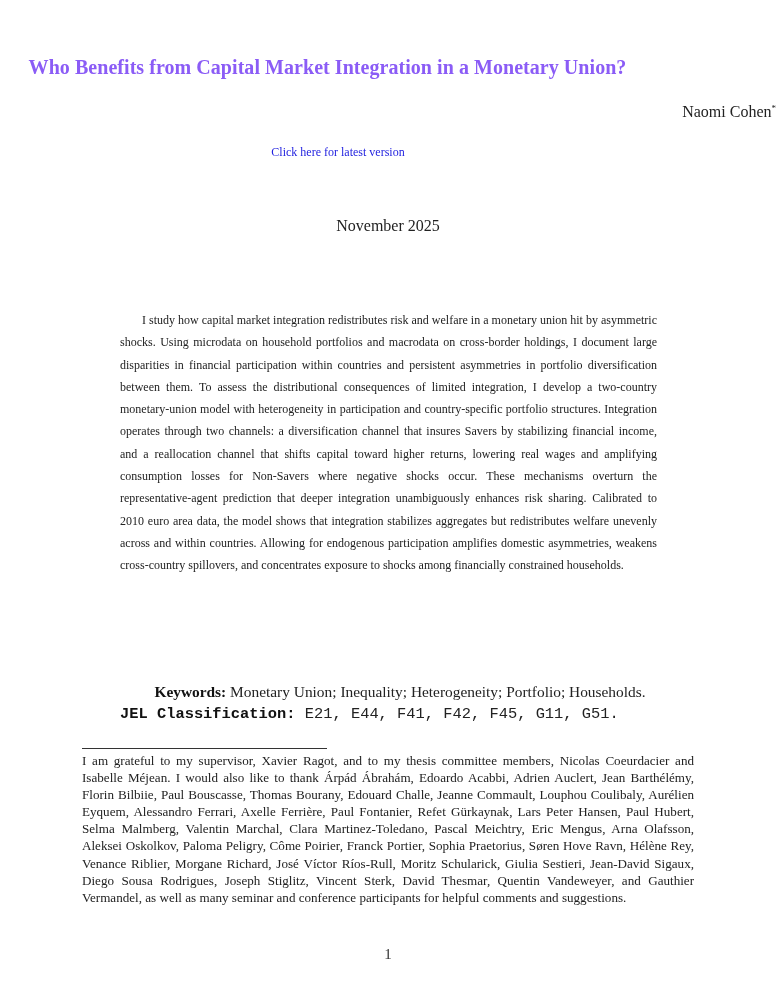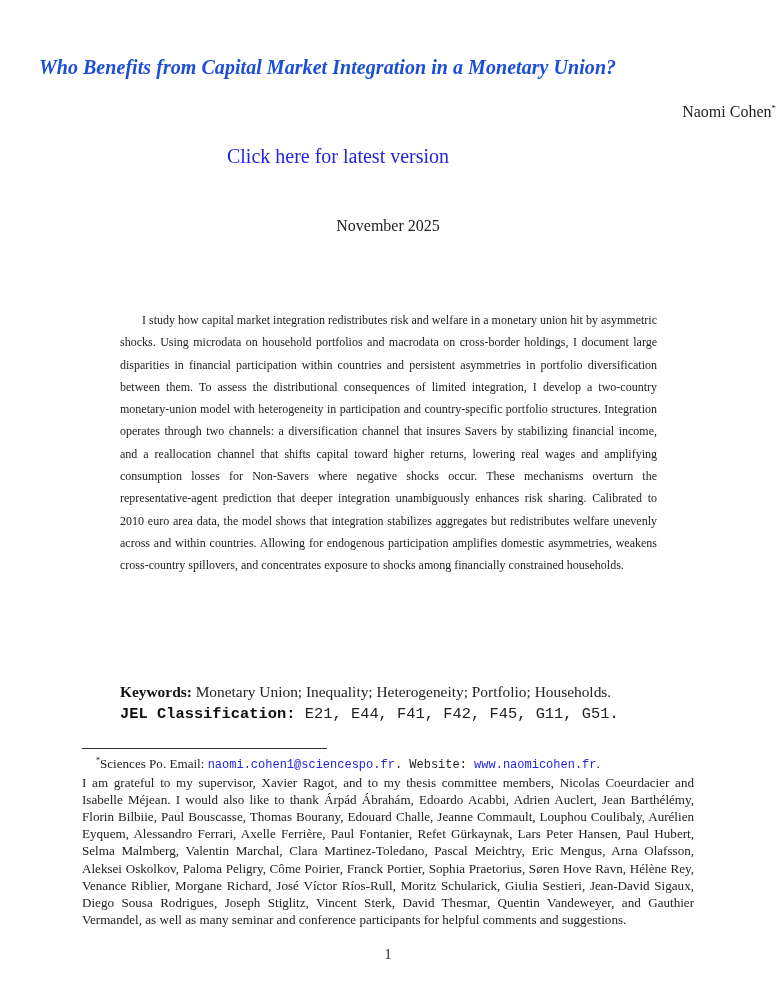--- a/index.html
+++ b/index.html
@@ -4,47 +4,47 @@
 <style>
   html, body { margin: 0; padding: 0; background: #ffffff; }
   body {
     width: 776px; height: 1000px; position: relative; overflow: hidden;
     font-family: "DejaVu Serif", "Liberation Serif", serif;
     color: #1a1a1a;
   }
   .title {
     position: absolute; left: 0; width: 655px; top: 56px;
     text-align: center; font-family: "Liberation Serif", serif;
-    font-weight: bold; font-size: 20px; letter-spacing: 0.05px; color: #1d4ed8; font-style: italic;
+    font-weight: bold; font-size: 20px; letter-spacing: 0.05px; color: #8b5cf6;
   }
   .author {
     position: absolute; left: 0; width: 776px; top: 103px;
     text-align: right; font-family: "Liberation Serif", serif; font-size: 16px; color: #222;
   }
   .author sup { font-size: 9px; vertical-align: 6px; }
   .version-link {
     position: absolute; left: 0; width: 676px; top: 145px;
-    text-align: center; font-family: "Liberation Serif", serif; font-size: 20px;
+    text-align: center; font-family: "Liberation Serif", serif; font-size: 12px;
     color: #2323e0; text-decoration: none; cursor: pointer;
   }
   .date {
     position: absolute; left: 0; width: 776px; top: 201px;
     text-align: center; font-family: "Liberation Serif", serif; font-size: 16px; color: #222; margin-top: 16px;
   }
   .abstract {
     position: absolute; left: 120px; width: 537px; top: 309px;
     font-family: "Liberation Serif", serif; font-size: 12px; line-height: 22.3px;
     text-align: justify; text-indent: 22px; color: #222; hyphens: manual;
   }
   .kw {
     position: absolute; left: 120px; width: 560px;
     font-family: "Liberation Serif", serif; font-size: 15.4px; color: #222;
   }
   .kw b { font-weight: bold; color: #111; }
-  .kw.k1 { top: 683px; }
+  .kw.k1 { top: 683px; text-align: center; }
   .kw.k2 { top: 705px; font-family: Liberation Mono, monospace; }
   .fn-rule {
     position: absolute; left: 82px; top: 748px; width: 245px; height: 1px; background: #333;
   }
   .footnote {
     position: absolute; left: 82px; width: 612px; top: 752px;
     font-family: "Liberation Serif", serif; font-size: 13.1px; line-height: 17.1px;
     text-align: justify; color: #222;
   }
   .footnote .fn-first { text-indent: 14px; display: block; text-align: left; }
@@ -77,18 +77,17 @@
     <span>Monetary Union; Inequality; Heterogeneity; Portfolio; Households.</span>
   </div>
   <div class="kw k2">
     <b>JEL Classification:</b>
     <span>E21, E44, F41, F42, F45, G11, G51.</span>
   </div>
 
   <div class="fn-rule"></div>
 
   <div class="footnote">
-    <span class="fn-first"><sup>*</sup><span>Sciences Po. Email: </span><span class="mono mono-link">naomi.cohen1@sciencespo.fr</span><span class="mono">. Website: </span><span class="mono mono-link">www.naomicohen.fr</span><span>.</span></span>
     <span>I am grateful to my supervisor, Xavier Ragot, and to my thesis committee members, Nicolas Coeurdacier and Isabelle Méjean.  I would also like to thank Árpád Ábrahám, Edoardo Acabbi, Adrien Auclert, Jean Barthélémy, Florin Bilbiie, Paul Bouscasse, Thomas Bourany, Edouard Challe, Jeanne Commault, Louphou Coulibaly, Aurélien Eyquem, Alessandro Ferrari, Axelle Ferrière, Paul Fontanier, Refet Gürkaynak, Lars Peter Hansen, Paul Hubert, Selma Malmberg, Valentin Marchal, Clara Martinez-Toledano, Pascal Meichtry, Eric Mengus, Arna Olafsson, Aleksei Oskolkov, Paloma Peligry, Côme Poirier, Franck Portier, Sophia Prae­torius, Søren Hove Ravn, Hélène Rey, Venance Riblier, Morgane Richard, José Víctor Ríos-Rull, Moritz Schularick, Giulia Sestieri, Jean-David Sigaux, Diego Sousa Rodrigues, Joseph Stiglitz, Vincent Sterk, David Thesmar, Quentin Vandeweyer, and Gauthier Vermandel, as well as many seminar and conference partici­pants for helpful comments and suggestions.</span>
   </div>
 
   <div class="page-num">1</div>
 </div>
 
 </body></html>

